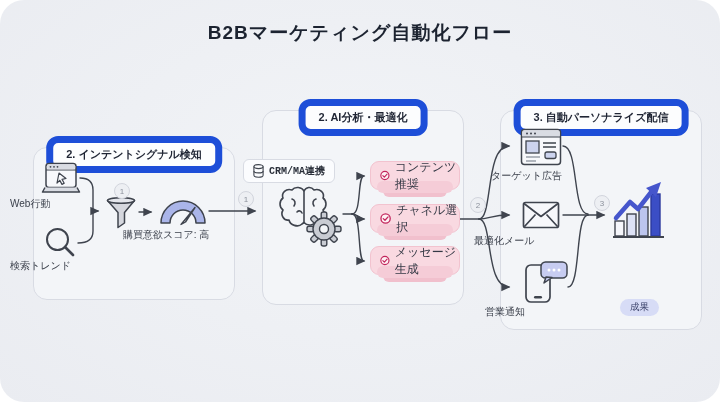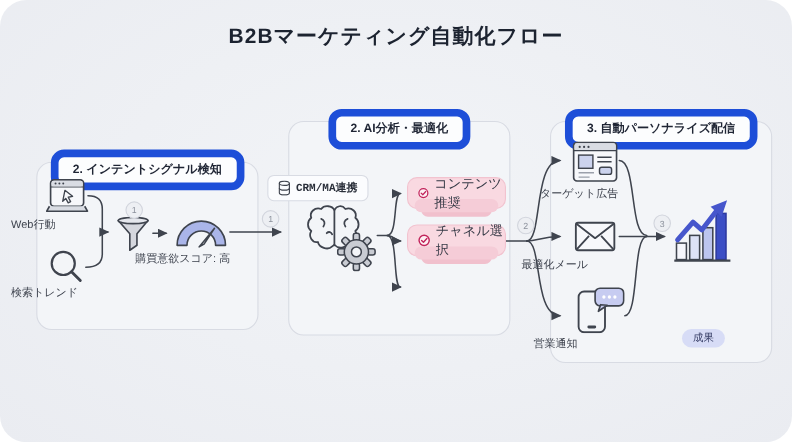--- a/index.html
+++ b/index.html
@@ -169,20 +169,27 @@
     </svg>
     <span>コンテンツ推奨</span>
   </div>
   <div class="pink-box" style="top:204px;">
     <svg width="13" height="13" viewBox="0 0 13 13">
       <circle cx="6.5" cy="6.5" r="5.4" fill="#fdf0f3" stroke="#c2255c" stroke-width="1.5"></circle>
       <path d="M3.8 6.6 L5.8 8.6 L9.4 4.6" fill="none" stroke="#c2255c" stroke-width="1.5" stroke-linecap="round" stroke-linejoin="round"></path>
     </svg>
     <span>チャネル選択</span>
   </div>
+  <div class="pink-box" style="top:246px;">
+    <svg width="13" height="13" viewBox="0 0 13 13">
+      <circle cx="6.5" cy="6.5" r="5.4" fill="#fdf0f3" stroke="#c2255c" stroke-width="1.5"></circle>
+      <path d="M3.8 6.6 L5.8 8.6 L9.4 4.6" fill="none" stroke="#c2255c" stroke-width="1.5" stroke-linecap="round" stroke-linejoin="round"></path>
+    </svg>
+    <span>メッセージ生成</span>
+  </div>
 
   <svg class="icon" style="left:520px;top:128px;" width="42" height="38" viewBox="0 0 42 38">
     <rect x="1.5" y="1.5" width="39" height="35" rx="3" fill="#f7f8fb" stroke="#3f444e" stroke-width="1.5"></rect>
     <rect x="2.3" y="2.3" width="37.4" height="6.5" rx="2" fill="#d9dce3"></rect>
     <path d="M1.5 9 h39" stroke="#3f444e" stroke-width="1.2"></path>
     <circle cx="7" cy="5.6" r="1" fill="#3f444e"></circle>
       <circle cx="11" cy="5.6" r="1" fill="#3f444e"></circle>
       <circle cx="15" cy="5.6" r="1" fill="#3f444e"></circle>
     <rect x="6" y="13" width="13" height="12" fill="#ccd3ee" stroke="#3f444e" stroke-width="1.3"></rect>
     <path d="M23 15 h13 M23 19 h13" stroke="#3f444e" stroke-width="1.3"></path>

